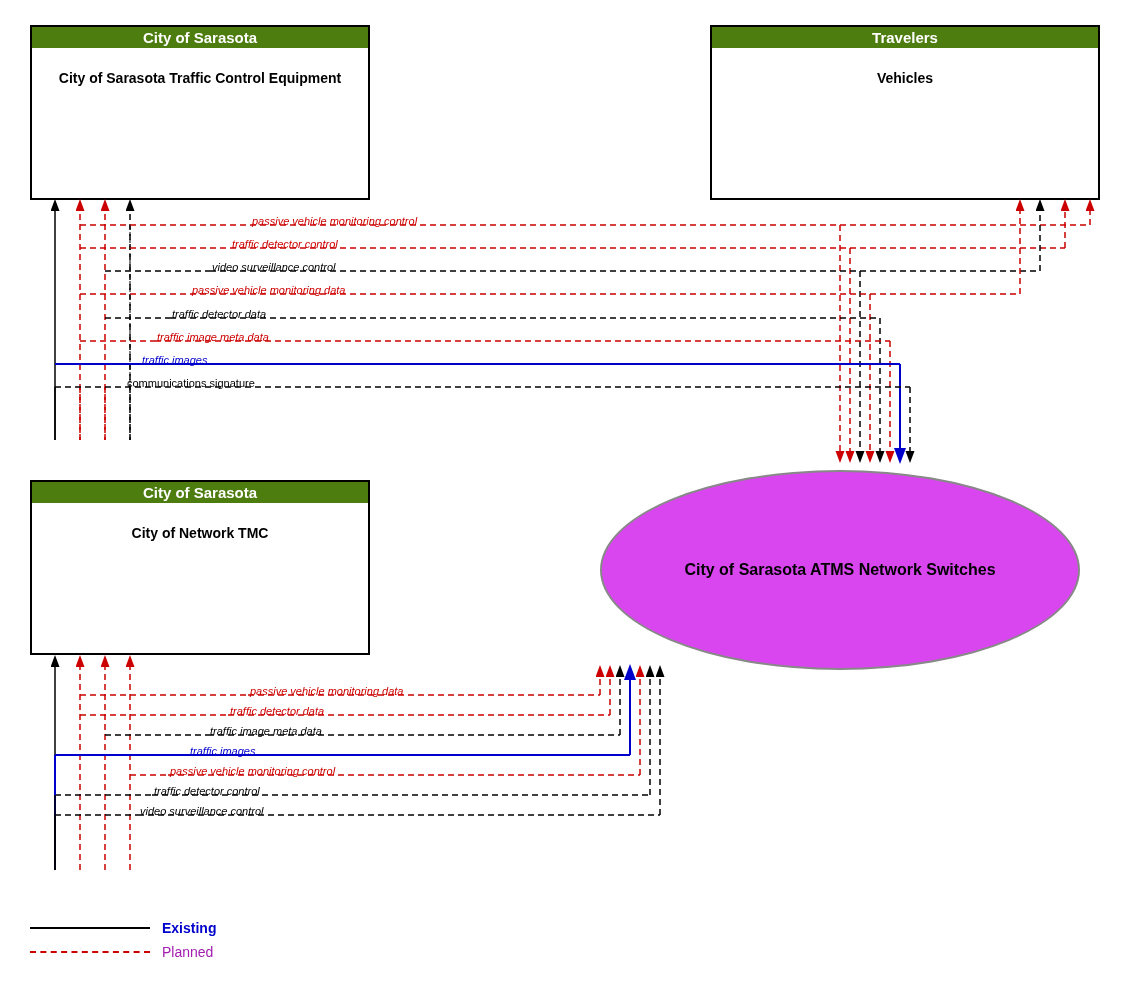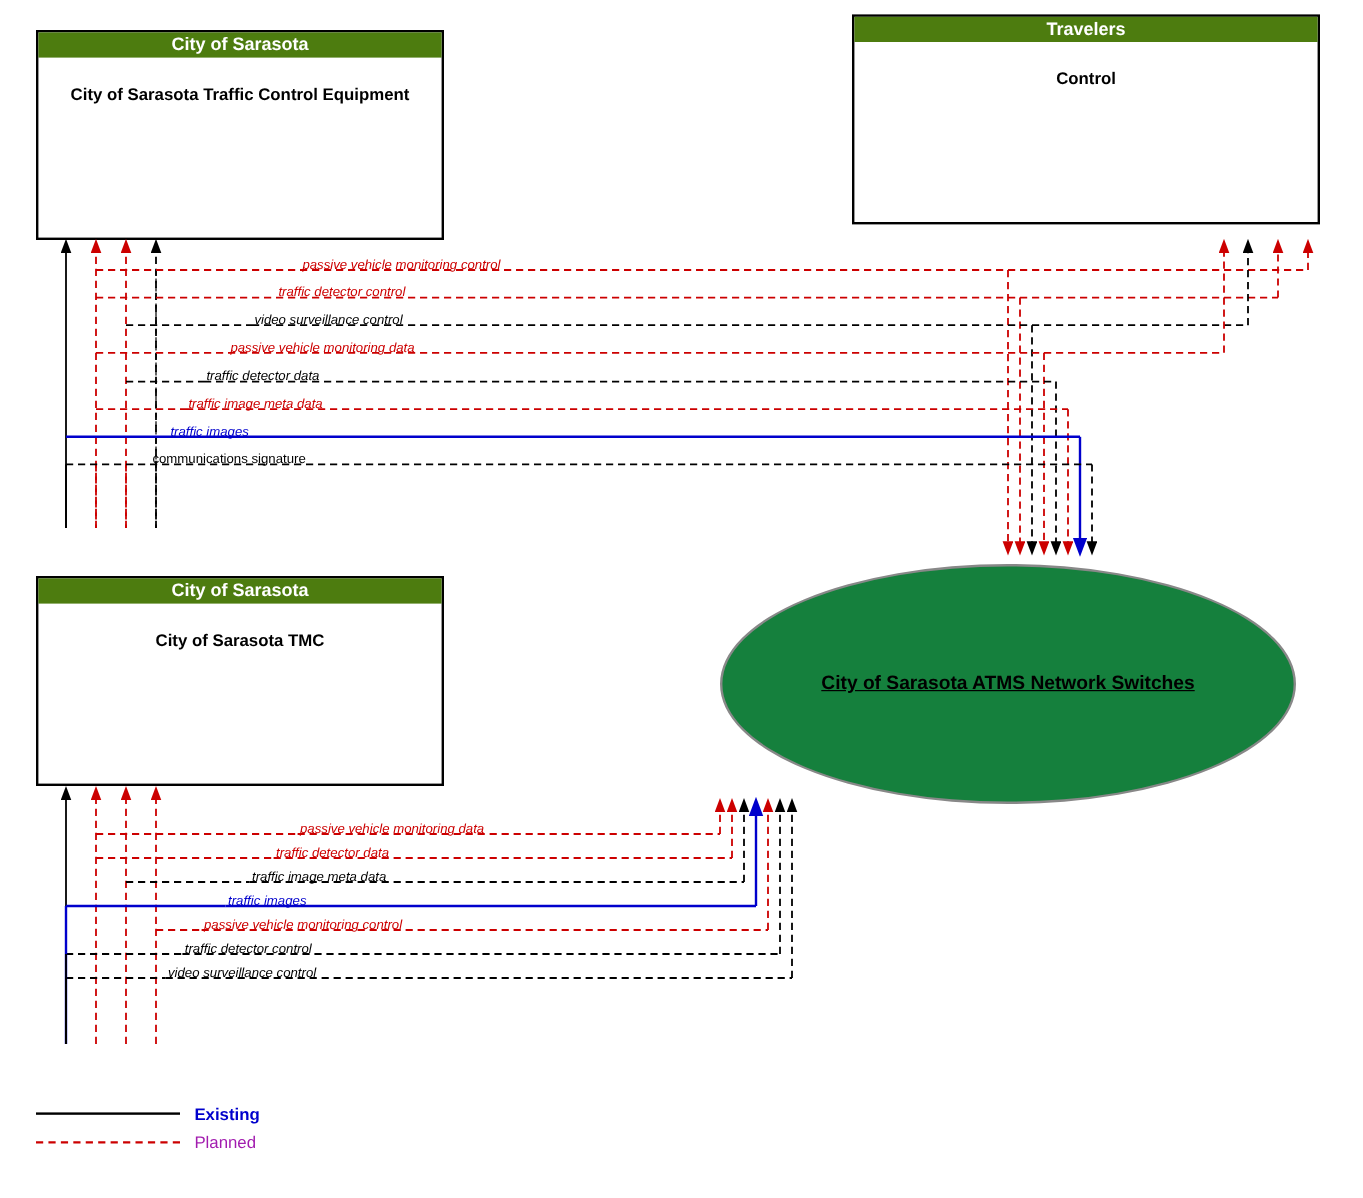--- a/index.html
+++ b/index.html
@@ -50,50 +50,49 @@
     .box-tce {
       left: 30px;
       top: 25px;
       width: 340px;
       height: 175px;
     }
 
     
     .box-travelers {
       left: 710px;
-      top: 12px;
+      top: 25px;
       width: 390px;
       height: 175px;
     }
 
     
     .box-tmc {
       left: 30px;
       top: 480px;
       width: 340px;
       height: 175px;
     }
 
     
     .box-atms {
       position: absolute;
       left: 600px;
       top: 470px;
       width: 480px;
       height: 200px;
-      background: #15803d;
+      background: #d946ef;
       border: 2px solid #888;
       border-radius: 50%;
       display: flex;
       align-items: center;
       justify-content: center;
       text-align: center;
       font-size: 16px;
       font-weight: bold;
-      text-decoration: underline;
     }
 
     
     .arrow-svg {
       position: absolute;
       top: 0;
       left: 0;
       width: 1136px;
       height: 998px;
       pointer-events: none;
@@ -130,26 +129,26 @@
 
 <div class="diagram-container">
 
   <div class="box box-tce">
     <div class="box-header">City of Sarasota</div>
     <div class="box-body">City of Sarasota Traffic Control Equipment</div>
   </div>
 
   <div class="box box-travelers">
     <div class="box-header">Travelers</div>
-    <div class="box-body">Control</div>
+    <div class="box-body">Vehicles</div>
   </div>
 
   <div class="box box-tmc">
     <div class="box-header">City of Sarasota</div>
-    <div class="box-body">City of Sarasota TMC</div>
+    <div class="box-body">City of Network TMC</div>
   </div>
 
   <div class="box-atms">
     <span>City of Sarasota ATMS Network Switches</span>
   </div>
 
   <svg class="arrow-svg">
     <defs>
       <marker id="arrow-black" markerWidth="8" markerHeight="8" refX="6" refY="3" orient="auto">
         <path d="M0,0 L0,6 L8,3 z" fill="#000000"></path>

